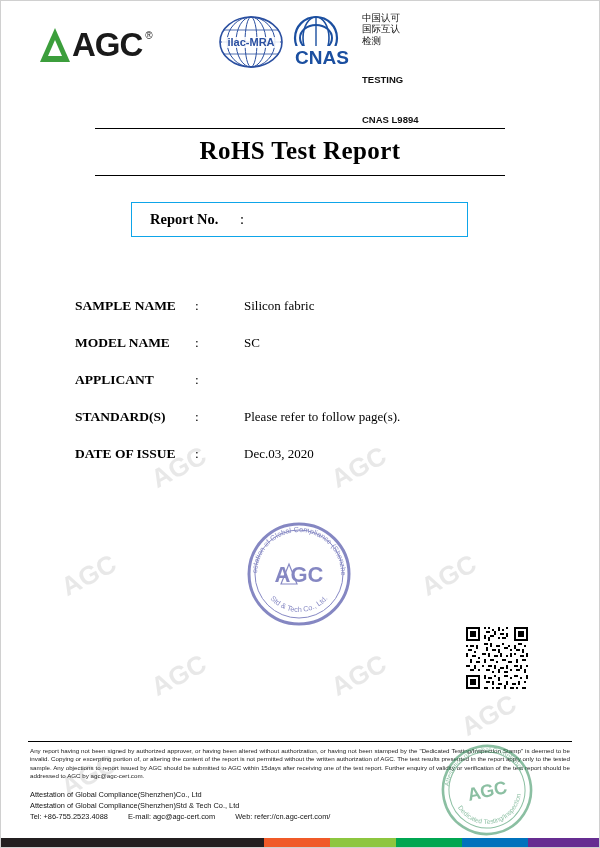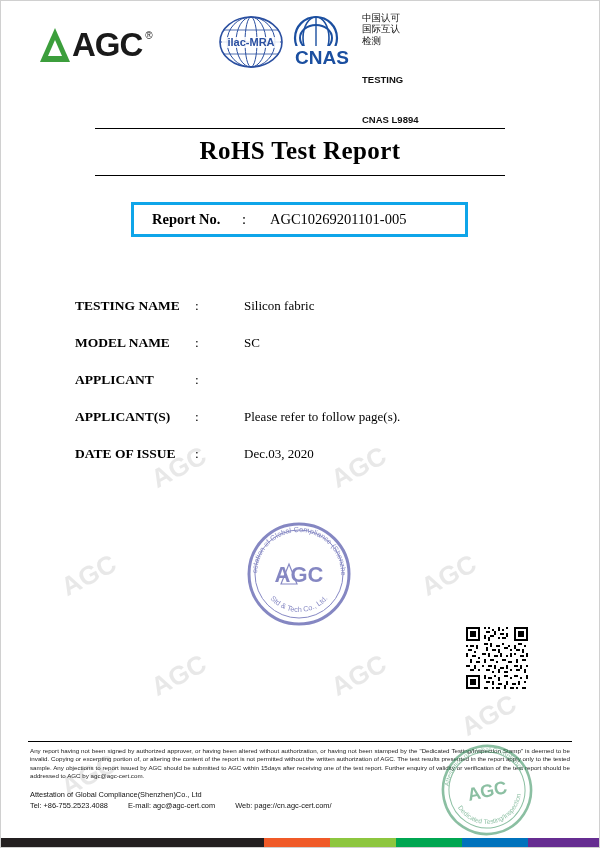--- a/index.html
+++ b/index.html
@@ -116,21 +116,21 @@
     letter-spacing: 0.4px;
   }
 
   
   .reportno-box {
     position: absolute;
     left: 131px;
     top: 202px;
     width: 337px;
     height: 35px;
-    border: 3px solid #0ea5e9;
+    border: 1px solid #0ea5e9;
     display: flex;
     align-items: center;
     box-sizing: border-box;
   }
   .reportno-label {
     font-size: 14.5px;
     font-weight: bold;
     margin-left: 18px;
     width: 90px;
   }
@@ -327,40 +327,39 @@
 
   <div class="title-block">
     <div class="rule"></div>
     <div class="doc-title">RoHS Test Report</div>
     <div class="rule"></div>
   </div>
 
   <div class="reportno-box">
     <span class="reportno-label">Report No.</span>
     <span class="reportno-colon">:</span>
-    <span class="reportno-value">AGC10269201101-005</span>
   </div>
 
   <div class="fields">
     <div class="field-row">
-      <span class="field-label">TESTING NAME</span>
+      <span class="field-label">SAMPLE NAME</span>
       <span class="field-colon">:</span>
       <span class="field-value">Silicon fabric</span>
     </div>
     <div class="field-row">
       <span class="field-label">MODEL NAME</span>
       <span class="field-colon">:</span>
       <span class="field-value">SC</span>
     </div>
     <div class="field-row">
       <span class="field-label">APPLICANT</span>
       <span class="field-colon">:</span>
     </div>
     <div class="field-row">
-      <span class="field-label">APPLICANT(S)</span>
+      <span class="field-label">STANDARD(S)</span>
       <span class="field-colon">:</span>
       <span class="field-value">Please refer to follow page(s).</span>
     </div>
     <div class="field-row">
       <span class="field-label">DATE OF ISSUE</span>
       <span class="field-colon">:</span>
       <span class="field-value">Dec.03, 2020</span>
     </div>
   </div>
 
@@ -513,24 +512,25 @@
       </g>
     </svg>
   </span>
 
   <div class="footer-rule"></div>
 
   <div class="disclaimer">Any report having not been signed by authorized approver, or having been altered without authorization, or having not been stamped by the "Dedicated Testing/Inspection Stamp" is deemed to be invalid. Copying or excerpting portion of, or altering the content of the report is not permitted without the written authorization of AGC. The test results presented in the report apply only to the tested sample. Any objections to report issued by AGC should be submitted to AGC within 15days after receiving one of the test report. Further enquiry of validity or verification of the test report should be addressed to AGC by agc@agc-cert.com.</div>
 
   <div class="footer-contact">
     <div>Attestation of Global Compliance(Shenzhen)Co., Ltd</div>
+    <div>Attestation of Global Compliance(Shenzhen)Std &amp; Tech Co., Ltd</div>
     <div class="line3">
       <span>Tel: +86-755.2523.4088</span>
       <span>E-mail: agc@agc-cert.com</span>
-      <span>Web: page://cn.agc-cert.com/</span>
+      <span>Web: refer://cn.agc-cert.com/</span>
     </div>
   </div>
 
   <span class="dedicated-stamp">
     <svg width="100" height="100" viewBox="0 0 100 100">
       <defs>
         <path id="stampTop" d="M 12,50 A 38,38 0 0 1 88,50"></path>
         <path id="stampBot" d="M 16,50 A 34,34 0 0 0 84,50"></path>
       </defs>
       <g transform="rotate(-12 50 50)">

